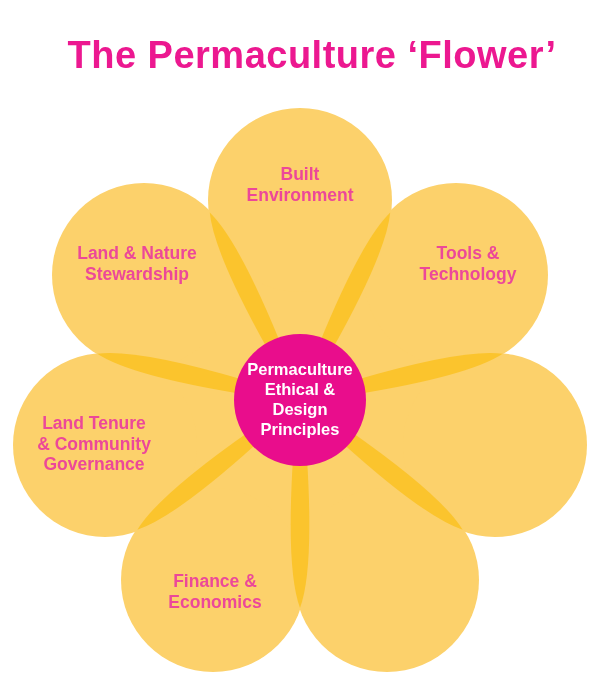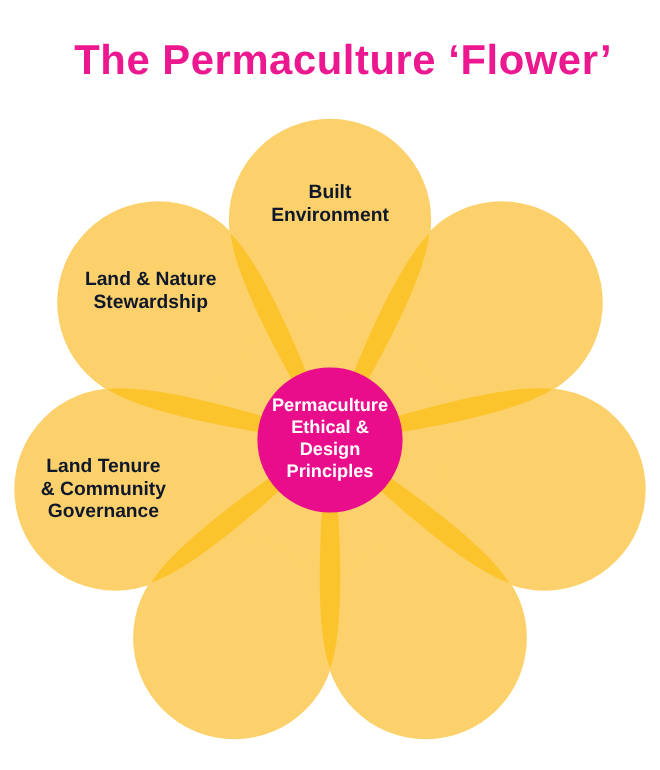--- a/index.html
+++ b/index.html
@@ -31,21 +31,21 @@
   .ray   { fill: #fbc42d; }
   .hub   { fill: #e90d8c; }
   .label {
     position: absolute;
     transform: translate(-50%, -50%);
     text-align: center;
     white-space: pre-line;
     font-weight: bold;
     font-size: 17.5px;
     line-height: 1.18;
-    color: #0f172a;
+    color: #ec4899;
     width: 190px;
     pointer-events: none;
   }
   .hub-label {
     width: 128px;
     font-size: 16.5px;
     line-height: 1.22;
     color: #ffffff;
   }
 </style>
@@ -80,20 +80,24 @@
         <path class="ray" d="M 0,-208 Q 14,-170 7,-58 L -7,-58 Q -14,-170 0,-208 Z" transform="translate(300,400) rotate(231.429)"></path>
         <path class="ray" d="M 0,-208 Q 14,-170 7,-58 L -7,-58 Q -14,-170 0,-208 Z" transform="translate(300,400) rotate(282.857)"></path>
         <path class="ray" d="M 0,-208 Q 14,-170 7,-58 L -7,-58 Q -14,-170 0,-208 Z" transform="translate(300,400) rotate(334.286)"></path>
       </g>
 
       <circle class="hub" cx="300" cy="400" r="66"></circle>
     </svg>
 
     <div class="label" style="left:300px; top:185px">Built
 Environment</div>
+    <div class="label" style="left:468px; top:264px">Tools &amp;
+Technology</div>
+    <div class="label" style="left:215px; top:592px">Finance &amp;
+Economics</div>
     <div class="label" style="left:137px; top:264px">Land &amp; Nature
 Stewardship</div>
     <div class="label" style="left:94px; top:444px">Land Tenure
 &amp; Community
 Governance</div>
 
     <div class="label hub-label" style="left:300px; top:399px">Permaculture
 Ethical &amp;
 Design
 Principles</div>

